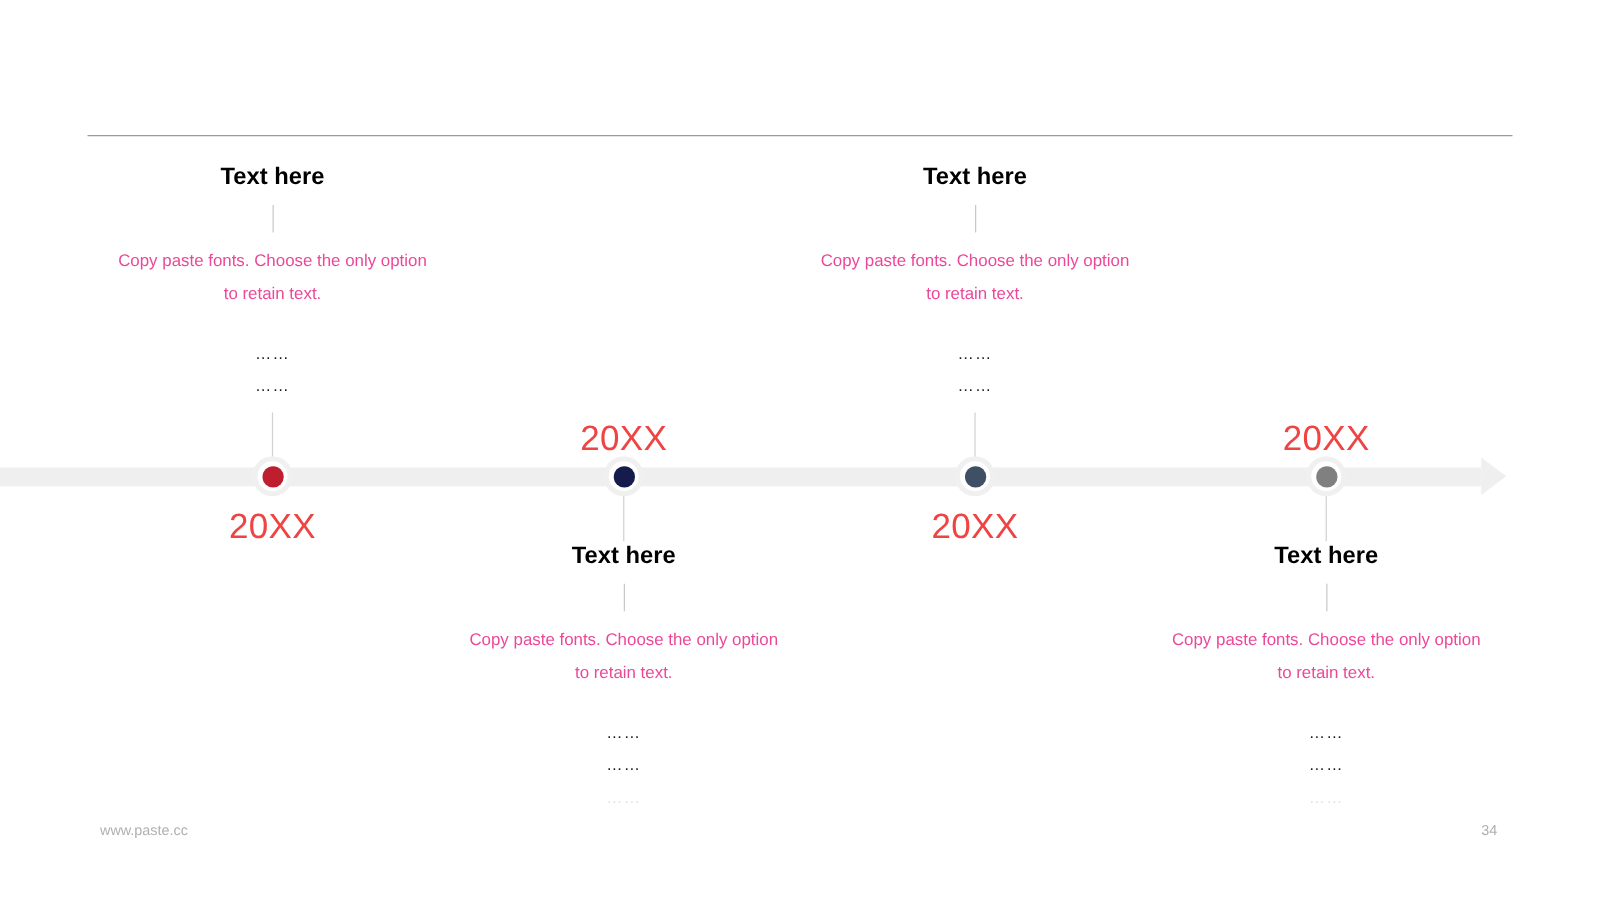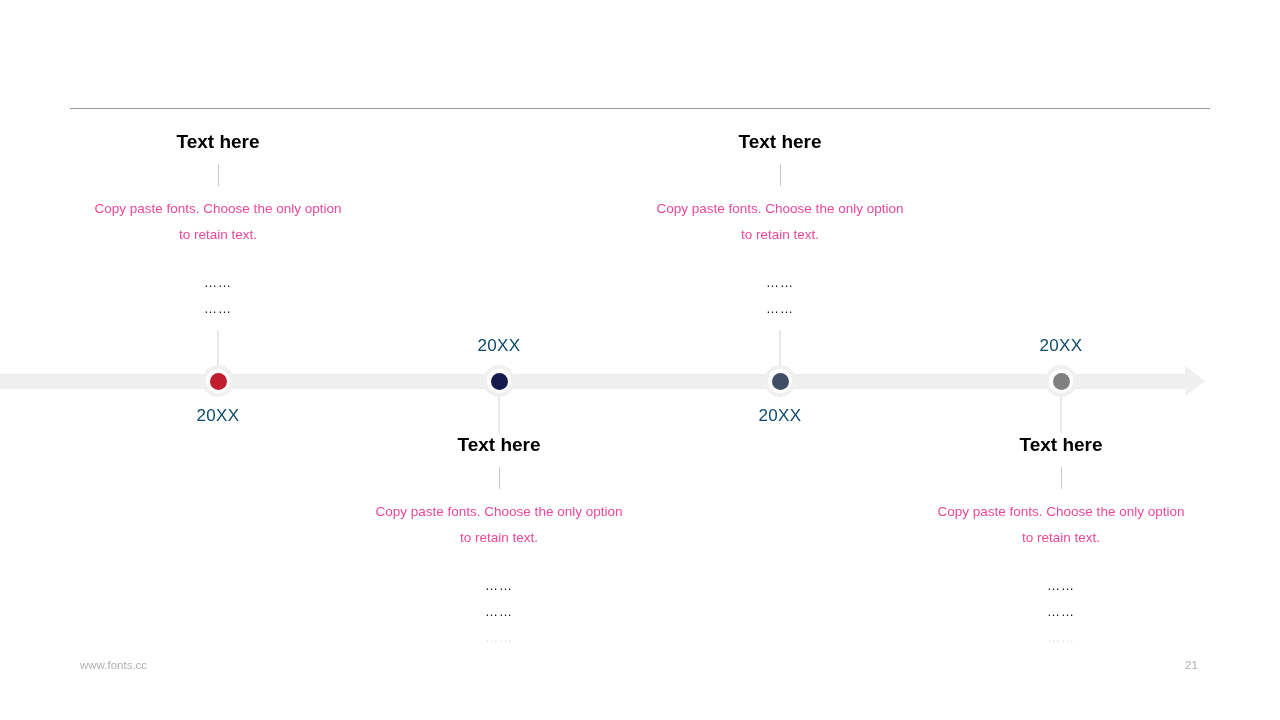--- a/index.html
+++ b/index.html
@@ -82,23 +82,23 @@
   .stem {
     position: absolute;
     width: 1px;
     background: #d2d2d2;
     transform: translateX(-50%);
   }
 
   
   .year {
     position: absolute;
-    font-size: 17px;
+    font-size: 28px;
     line-height: 1;
-    color: #0c4a6e;
+    color: #ef4444;
     letter-spacing: 0.3px;
     transform: translateX(-50%);
     white-space: nowrap;
   }
 
   
   .block {
     position: absolute;
     width: 330px;
     transform: translateX(-50%);
@@ -246,16 +246,16 @@
     <div class="dots-line">……</div>
     <div class="dots-line faint">……</div>
   </div>
 
   <div class="dots-group" style="left:1061px; top:573px;">
     <div class="dots-line">……</div>
     <div class="dots-line">……</div>
     <div class="dots-line faint">……</div>
   </div>
 
-  <div class="footer-url">www.fonts.cc</div>
-  <div class="footer-page">21</div>
+  <div class="footer-url">www.paste.cc</div>
+  <div class="footer-page">34</div>
 
 </div>
 
 </body></html>

